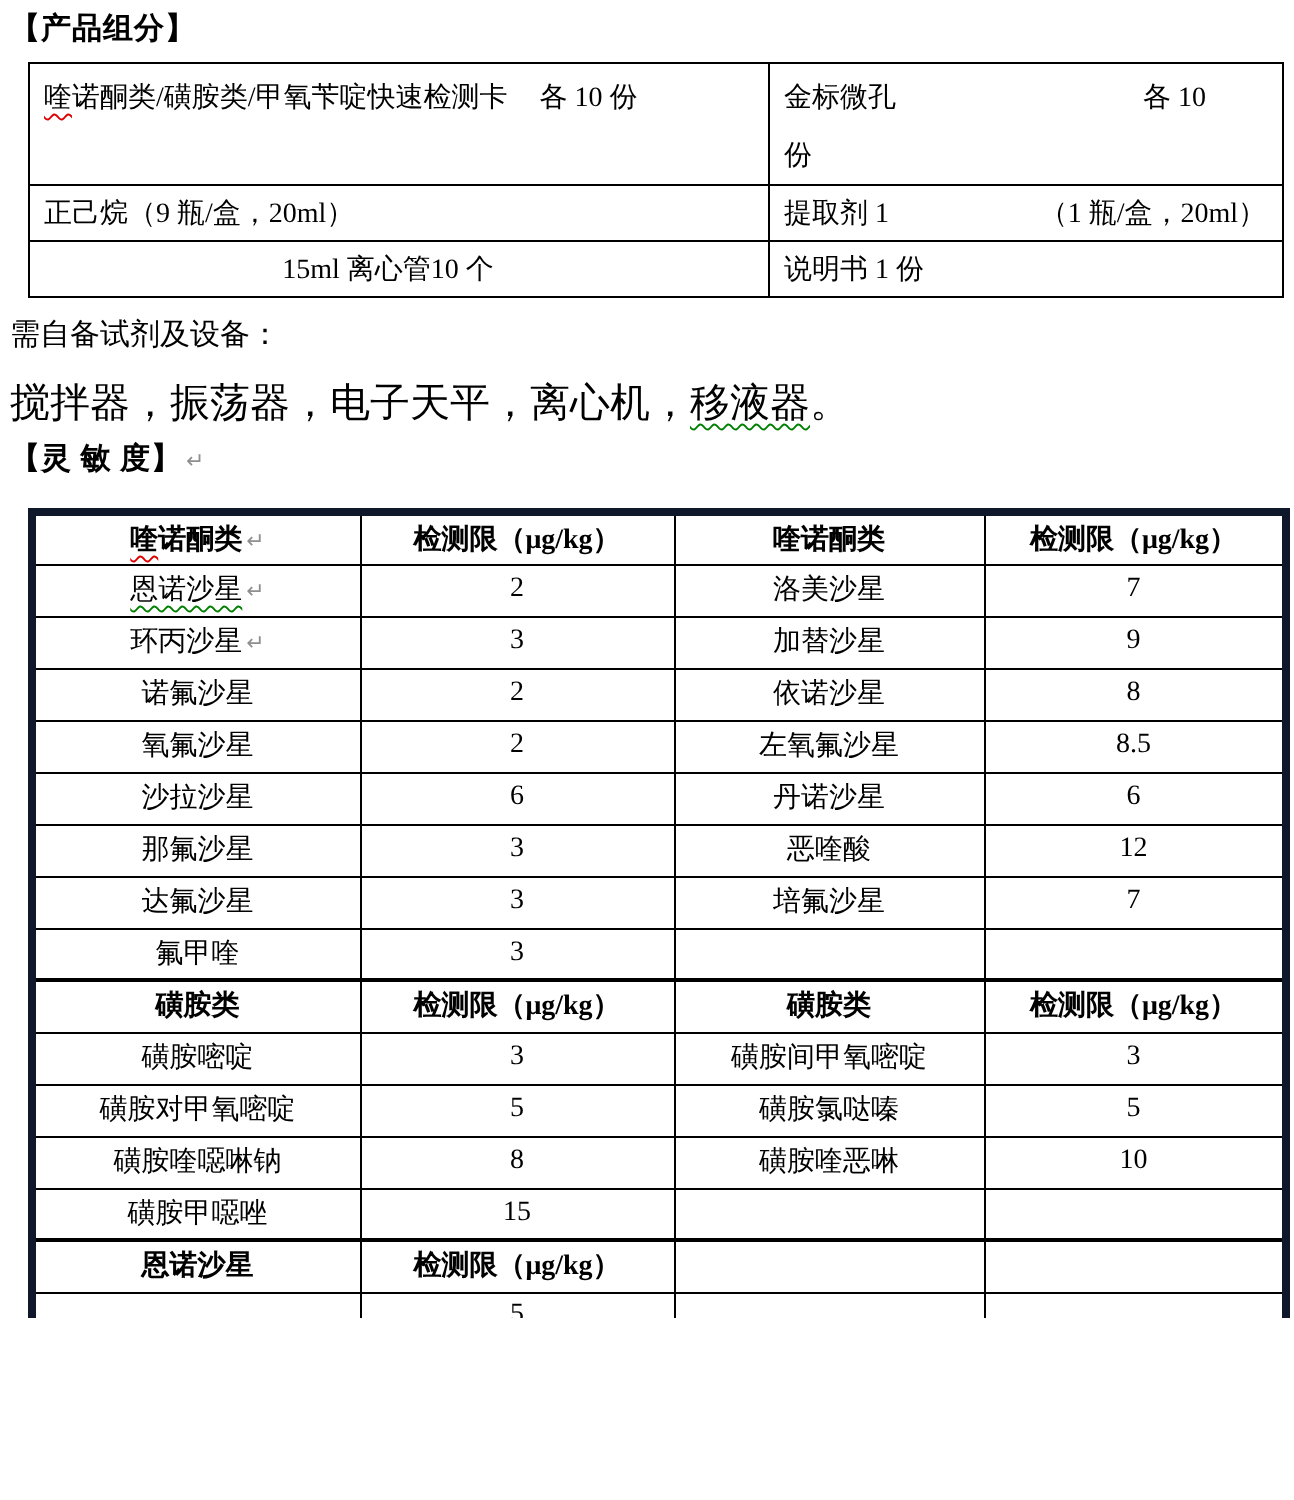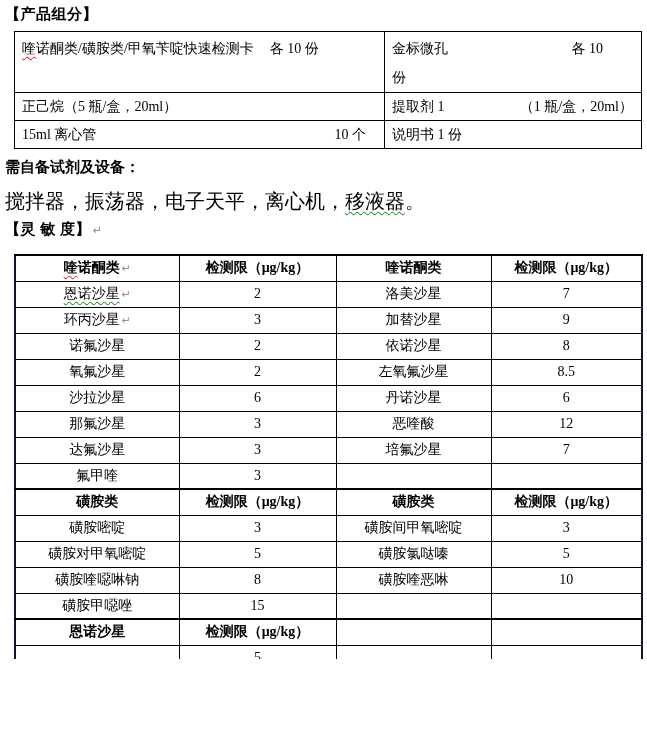--- a/index.html
+++ b/index.html
@@ -29,41 +29,41 @@
   #t1 td {
     border: 1px solid #000;
     font-size: 14px;
     padding: 3px 4px 3px 7px;
     vertical-align: middle;
   }
   #t1 tr.tall td { height: 61px; vertical-align: top; padding-top: 8px; }
   #t1 tr.short td { height: 28px; }
   .jline { display: flex; justify-content: space-between; }
   .pr34 { padding-right: 34px; text-align: right; }
-  .pr14 { padding-right: 14px; }
+  .pr14 { padding-right: 14px; justify-content: center; }
   .pr4  { padding-right: 4px; text-align: center; }
   .gap-left { margin-left: 16px; }
   .wrap2 { margin-top: 11px; }
   
   .bold-line {
     font-size: 15px;
-    font-weight: bold;
+    font-weight: normal;
     margin: 9px 12px 0 5px;
   }
   .plain-line {
     font-size: 20px;
     margin: 11px 0 0 5px;
   }
   
   #t2 {
     border-collapse: collapse;
     table-layout: fixed;
     width: 627px;
     margin: 15px 0 0 14px;
-    border: 2px solid #0f172a;
+    border: 4px solid #0f172a;
   }
   #t2 td {
     border: 1px solid #000;
     height: 26px;
     text-align: center;
     font-size: 14px;
     padding: 1px 2px;
     overflow: hidden;
     white-space: nowrap;
   }
@@ -111,21 +111,21 @@
         <td>
           <div class="jline pr34">
             <span>金标微孔</span>
             <span>各 10</span>
           </div>
           <div class="wrap2">份</div>
         </td>
       </tr>
       <tr class="short">
         <td>
-          <span>正己烷（5 瓶/盒，20ml）</span>
+          <span>正己烷（9 瓶/盒，20ml）</span>
         </td>
         <td>
           <div class="jline pr4">
             <span>提取剂 1</span>
             <span>（1 瓶/盒，20ml）</span>
           </div>
         </td>
       </tr>
       <tr class="short">
         <td>

